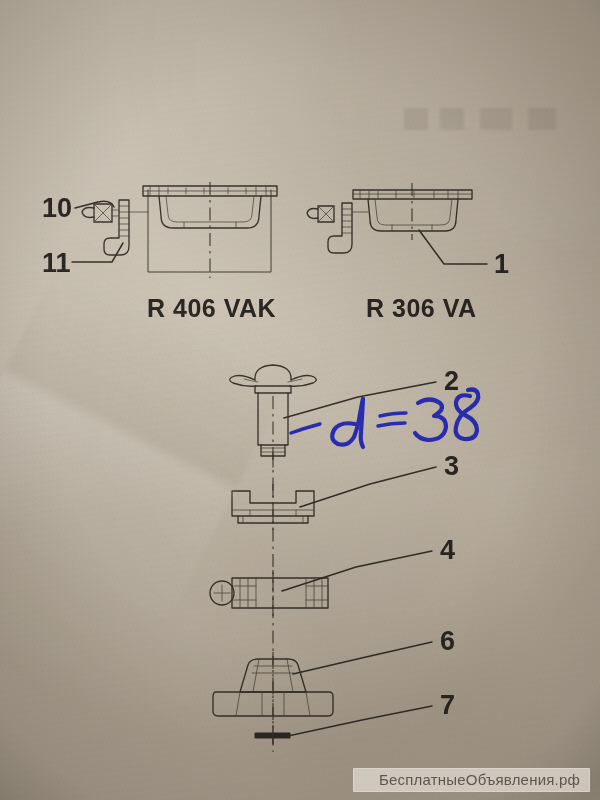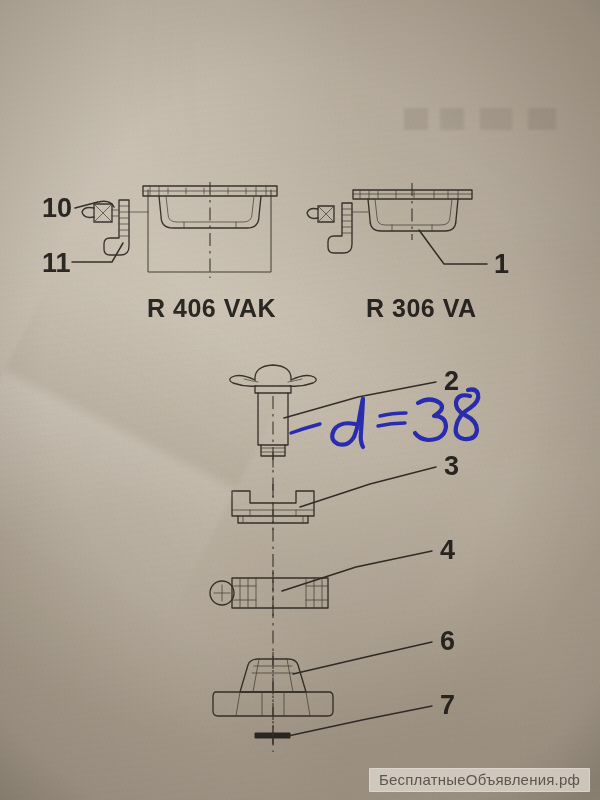--- a/index.html
+++ b/index.html
@@ -100,21 +100,21 @@
     stroke-width: 4.2;
     stroke-linecap: round;
     stroke-linejoin: round;
   }
   .ink-thin { stroke-width: 3.4; }
 
   #watermark {
     position: absolute;
     right: 10px;
     bottom: 8px;
-    padding: 3px 10px 4px 10px;
+    padding: 3px 10px 4px 26px;
     background: rgba(222,216,206,0.78);
     color: #5d564d;
     font-family: "Liberation Sans", sans-serif;
     font-size: 15px;
     letter-spacing: .2px;
     white-space: nowrap;
     border-radius: 1px;
     box-shadow: 0 0 0 1px rgba(255,255,255,.25) inset;
   }
 </style>

